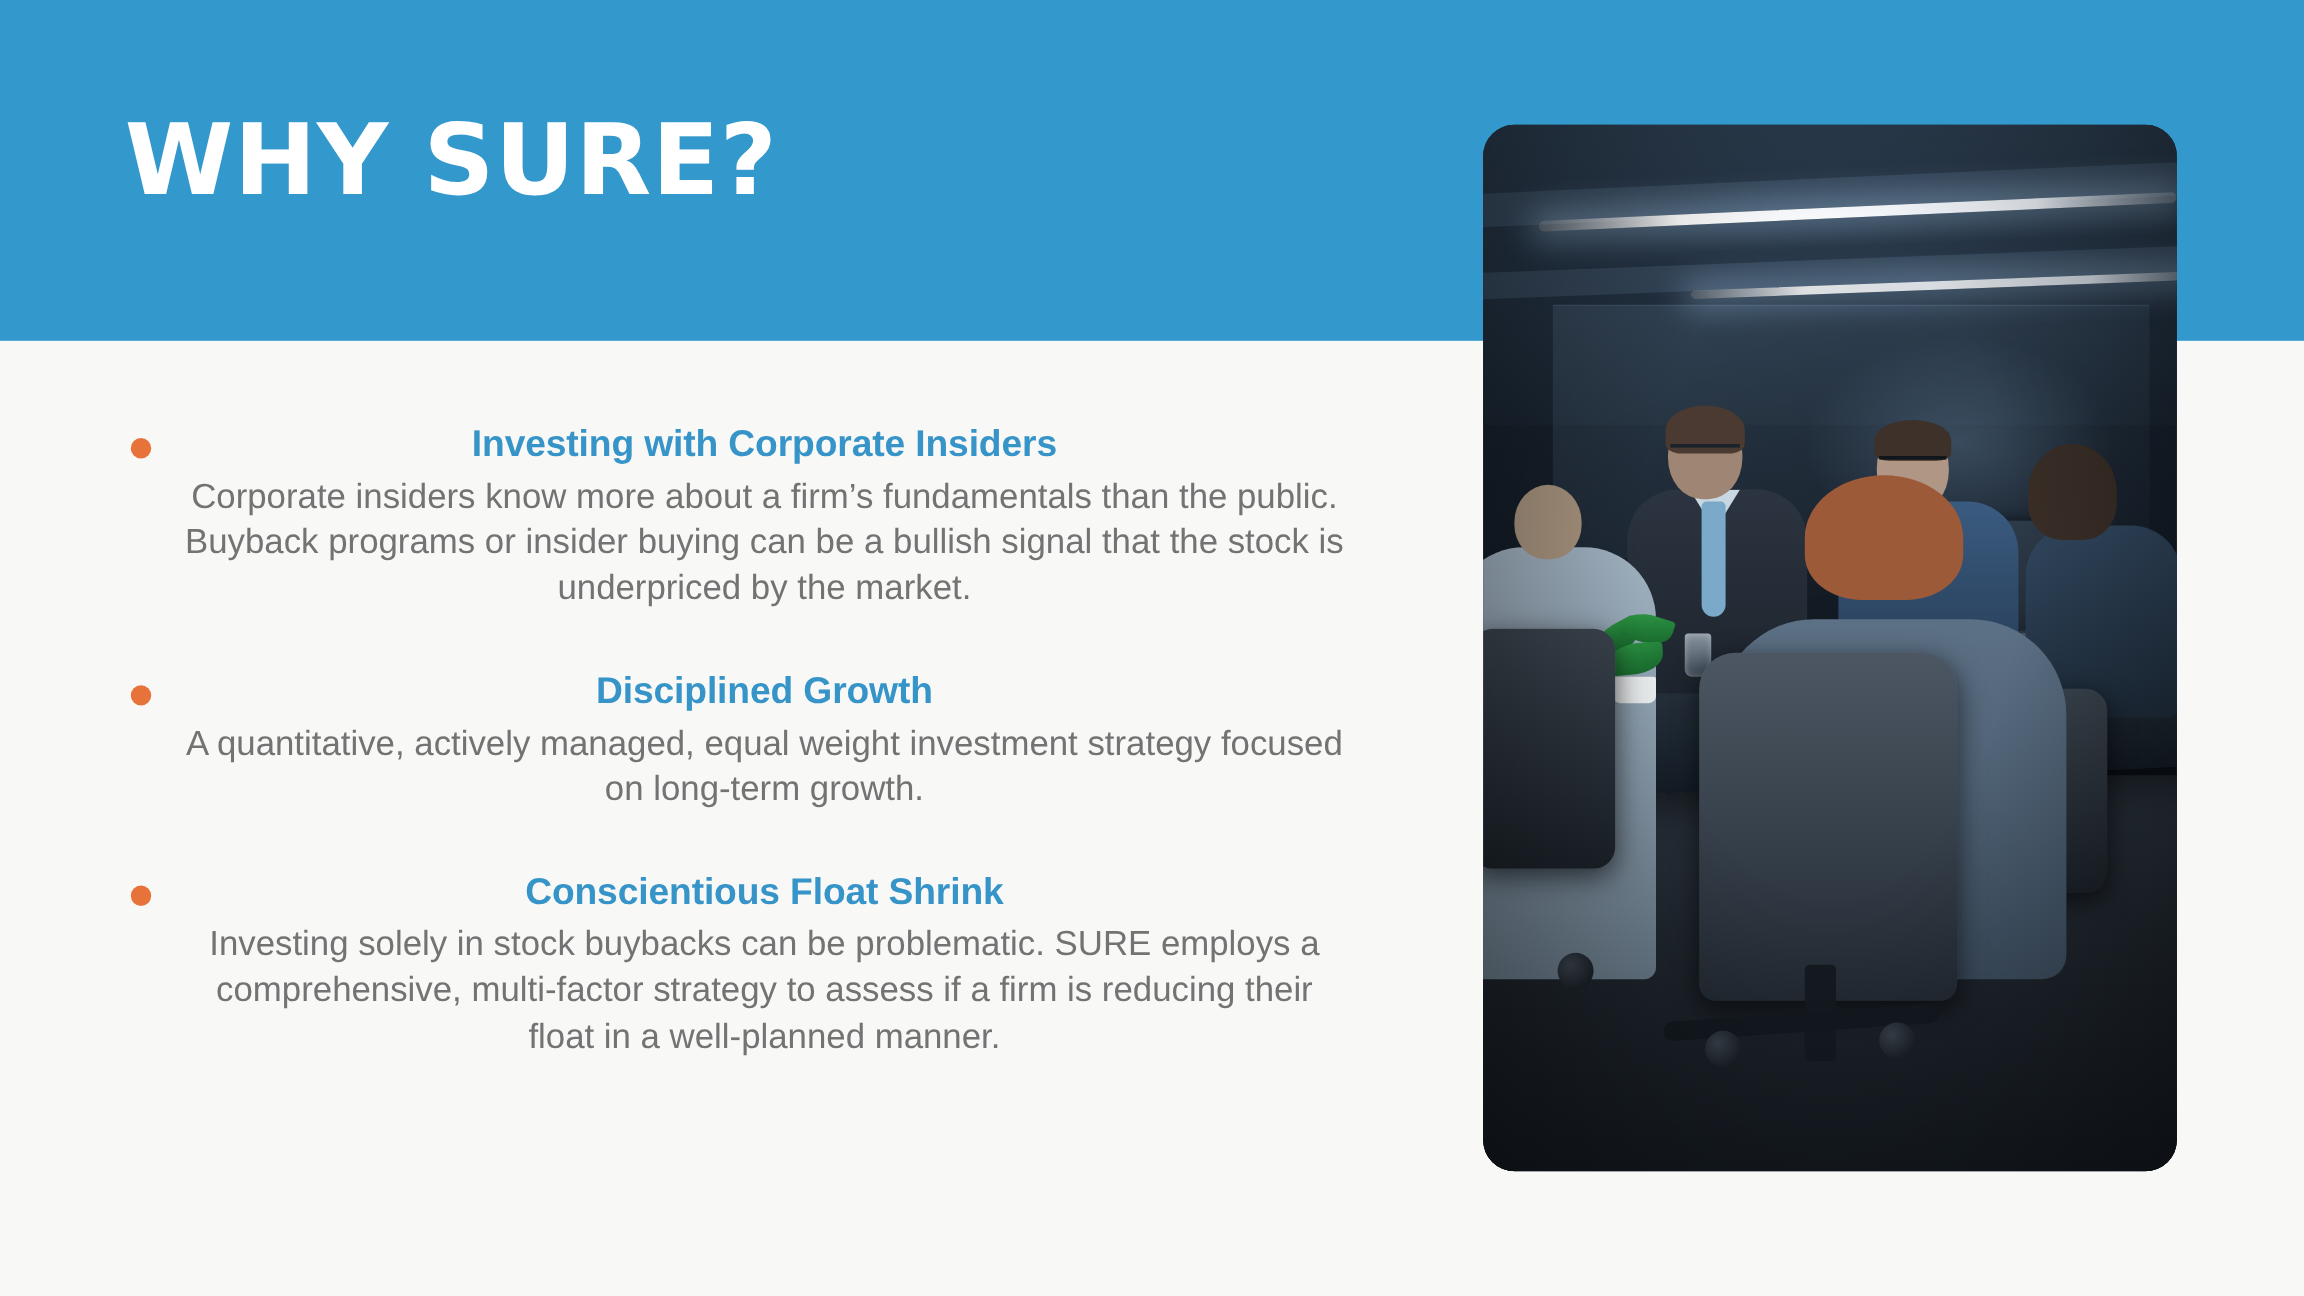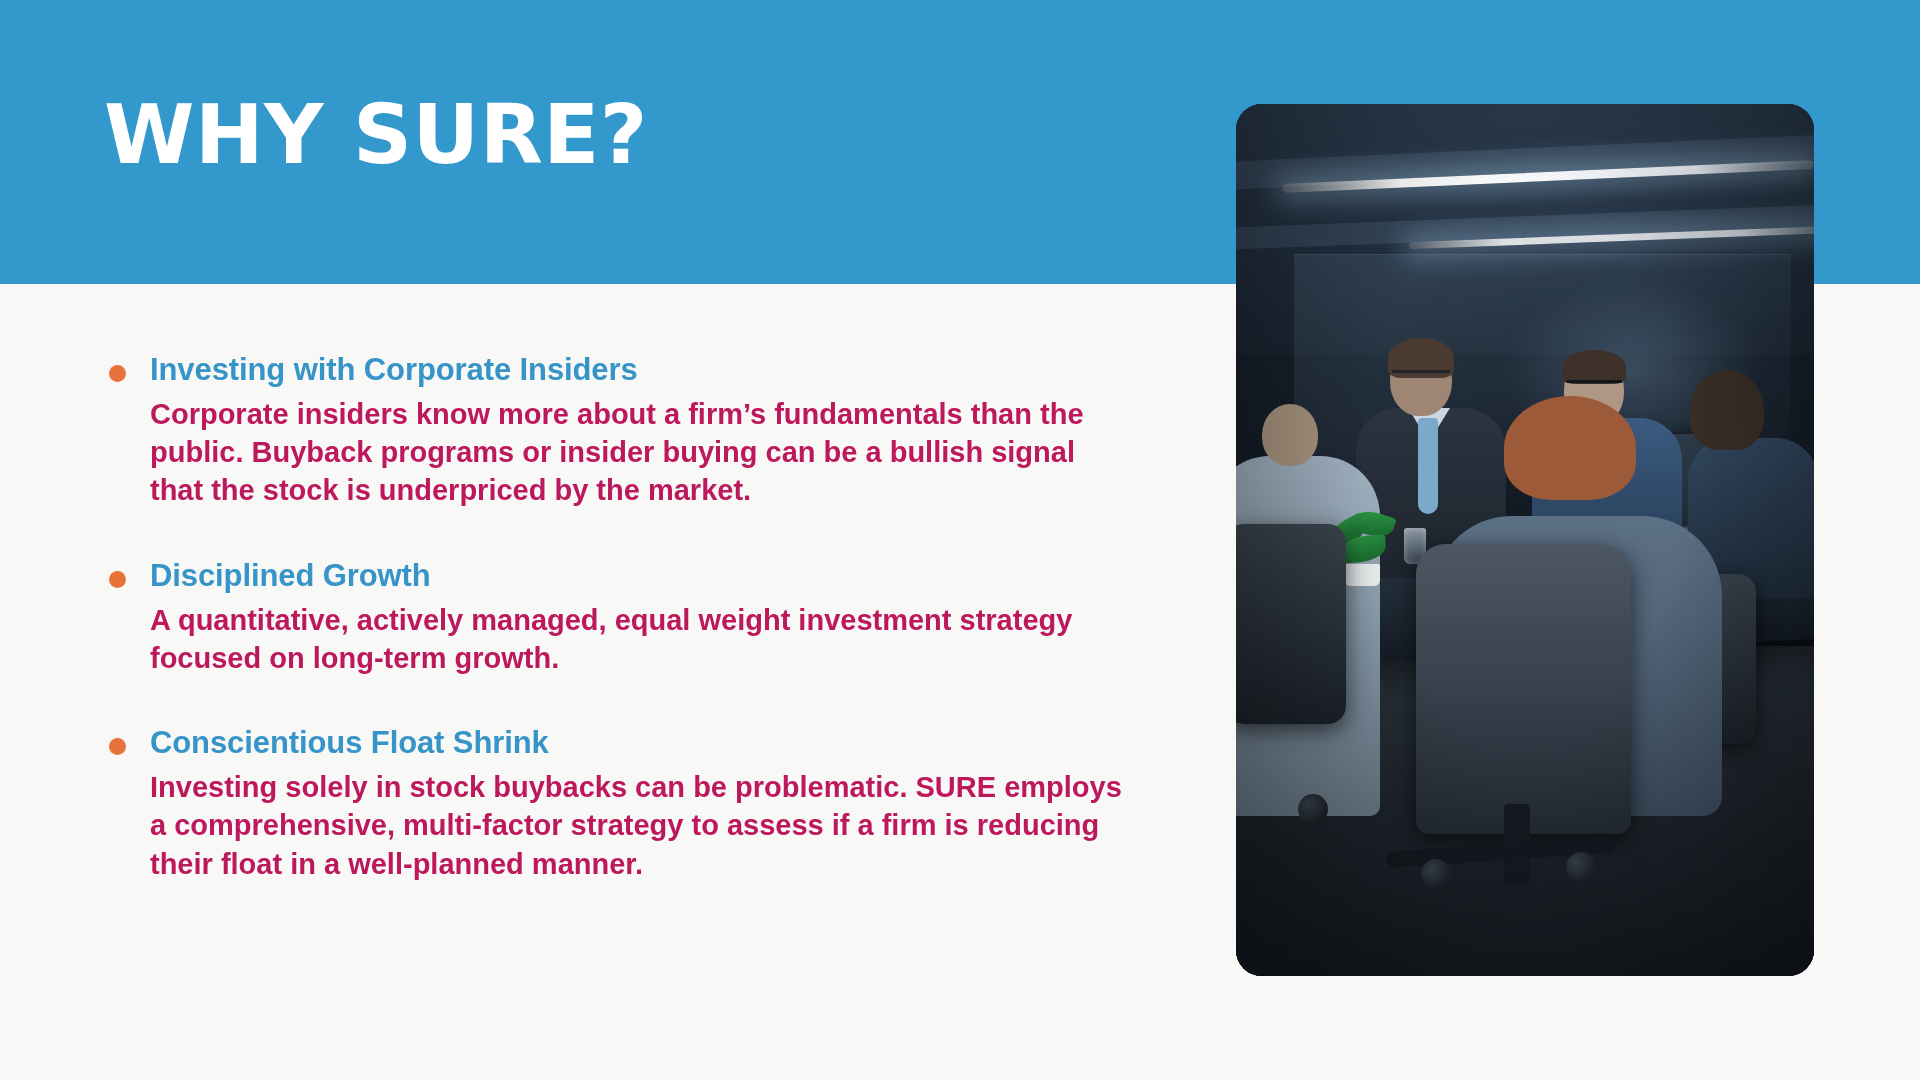--- a/index.html
+++ b/index.html
@@ -47,20 +47,21 @@
   
   .content-col {
     position: absolute;
     left: 104px;
     top: 348px;
     width: 1020px;
   }
   .bullet-block {
     position: relative;
     margin-bottom: 44px;
+    text-align: center;
   }
   .bullet-block:last-child { margin-bottom: 0; }
 
   .bullet-dot {
     position: absolute;
     left: 5px;
     top: 17px;
     width: 17px;
     height: 17px;
     border-radius: 50%;
@@ -71,22 +72,22 @@
     font-size: 31px;
     line-height: 1.45;
     font-weight: 700;
     color: #3694c8;
     letter-spacing: -0.1px;
   }
   .bullet-body {
     margin: 0 0 0 46px;
     font-size: 29px;
     line-height: 1.32;
-    color: #be185d;
-    font-weight: 700;
+    color: #737373;
+    font-weight: 400;
     max-width: 1000px;
   }
 
   
   .photo-frame {
     position: absolute;
     left: 1236px;
     top: 104px;
     width: 578px;
     height: 872px;

